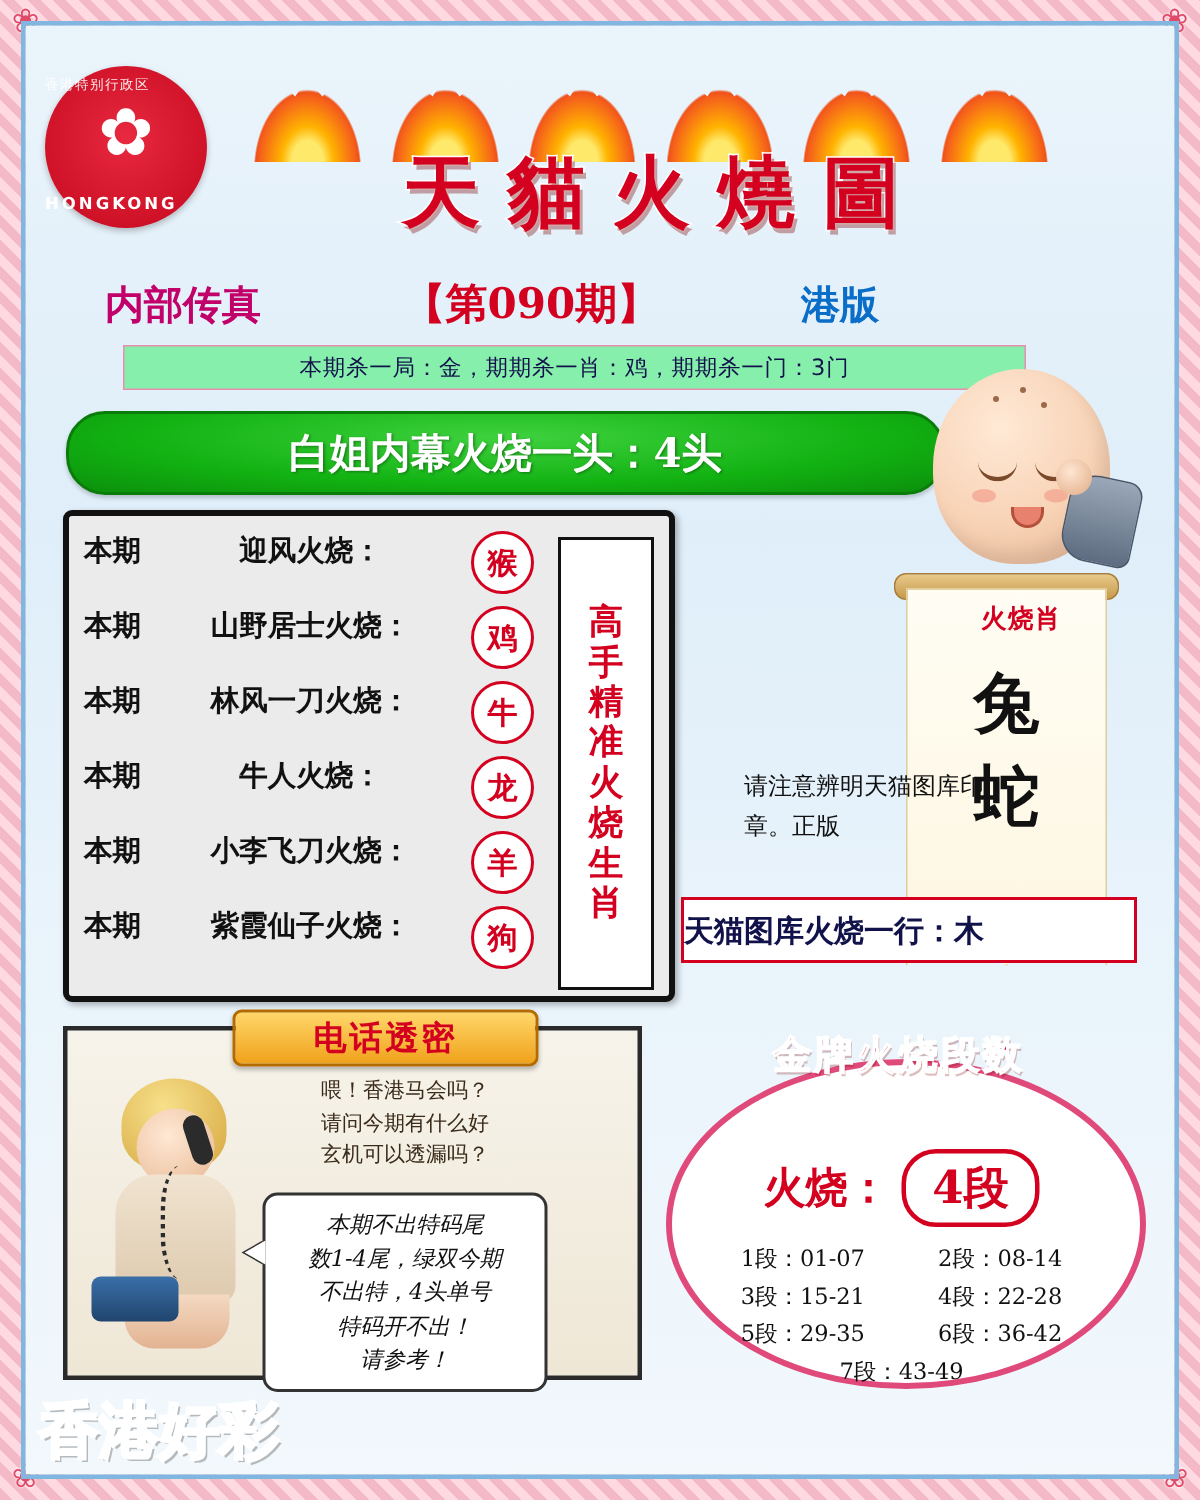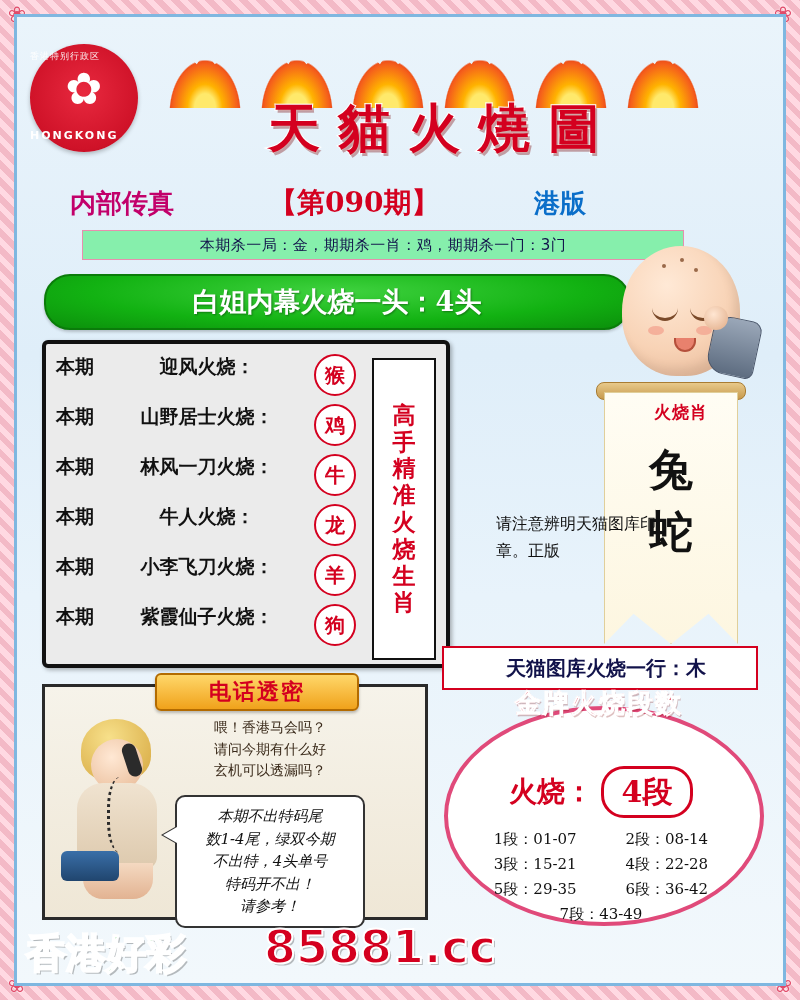--- a/index.html
+++ b/index.html
@@ -170,23 +170,23 @@
     border:1px solid #a87c33;
   }
 
   .note{
     position:absolute; right:120px; top:496px; width:170px;
     font-size:16px; color:#111; line-height:1.7; text-align:left;
     font-family:"DejaVu Serif",serif;
   }
 
   .row-bar{
-    position:absolute; right:28px; top:632px; width:300px; height:40px;
+    position:absolute; right:28px; top:584px; width:300px; height:40px;
     background:#fff; border:2px solid #d4001f;
-    display:flex; align-items:center; justify-content:center;padding-left:12px;
+    display:flex; align-items:center; justify-content:flex-start;
   }
   .row-bar span{ font-size:20px; font-weight:bold; color:#11124a; font-family:"DejaVu Serif",serif;}
 
   
   .phone-panel{
     position:absolute; left:28px; top:670px; width:380px; height:230px;
     background:linear-gradient(180deg,#f6f3ea,#efe7d6);
     border:3px solid #2a2a2a;
   }
   .phone-title{
@@ -461,16 +461,15 @@
       <div>3段：15-21</div>
       <div>4段：22-28</div>
       <div>5段：29-35</div>
       <div>6段：36-42</div>
       <div class="full">7段：43-49</div>
     </div>
   </div>
 
   <div class="footer">
     <span class="hk">香港好彩</span>
-    <span class="url">85881.cc</span>
   </div>
 
 </div>
 
 </body></html>

